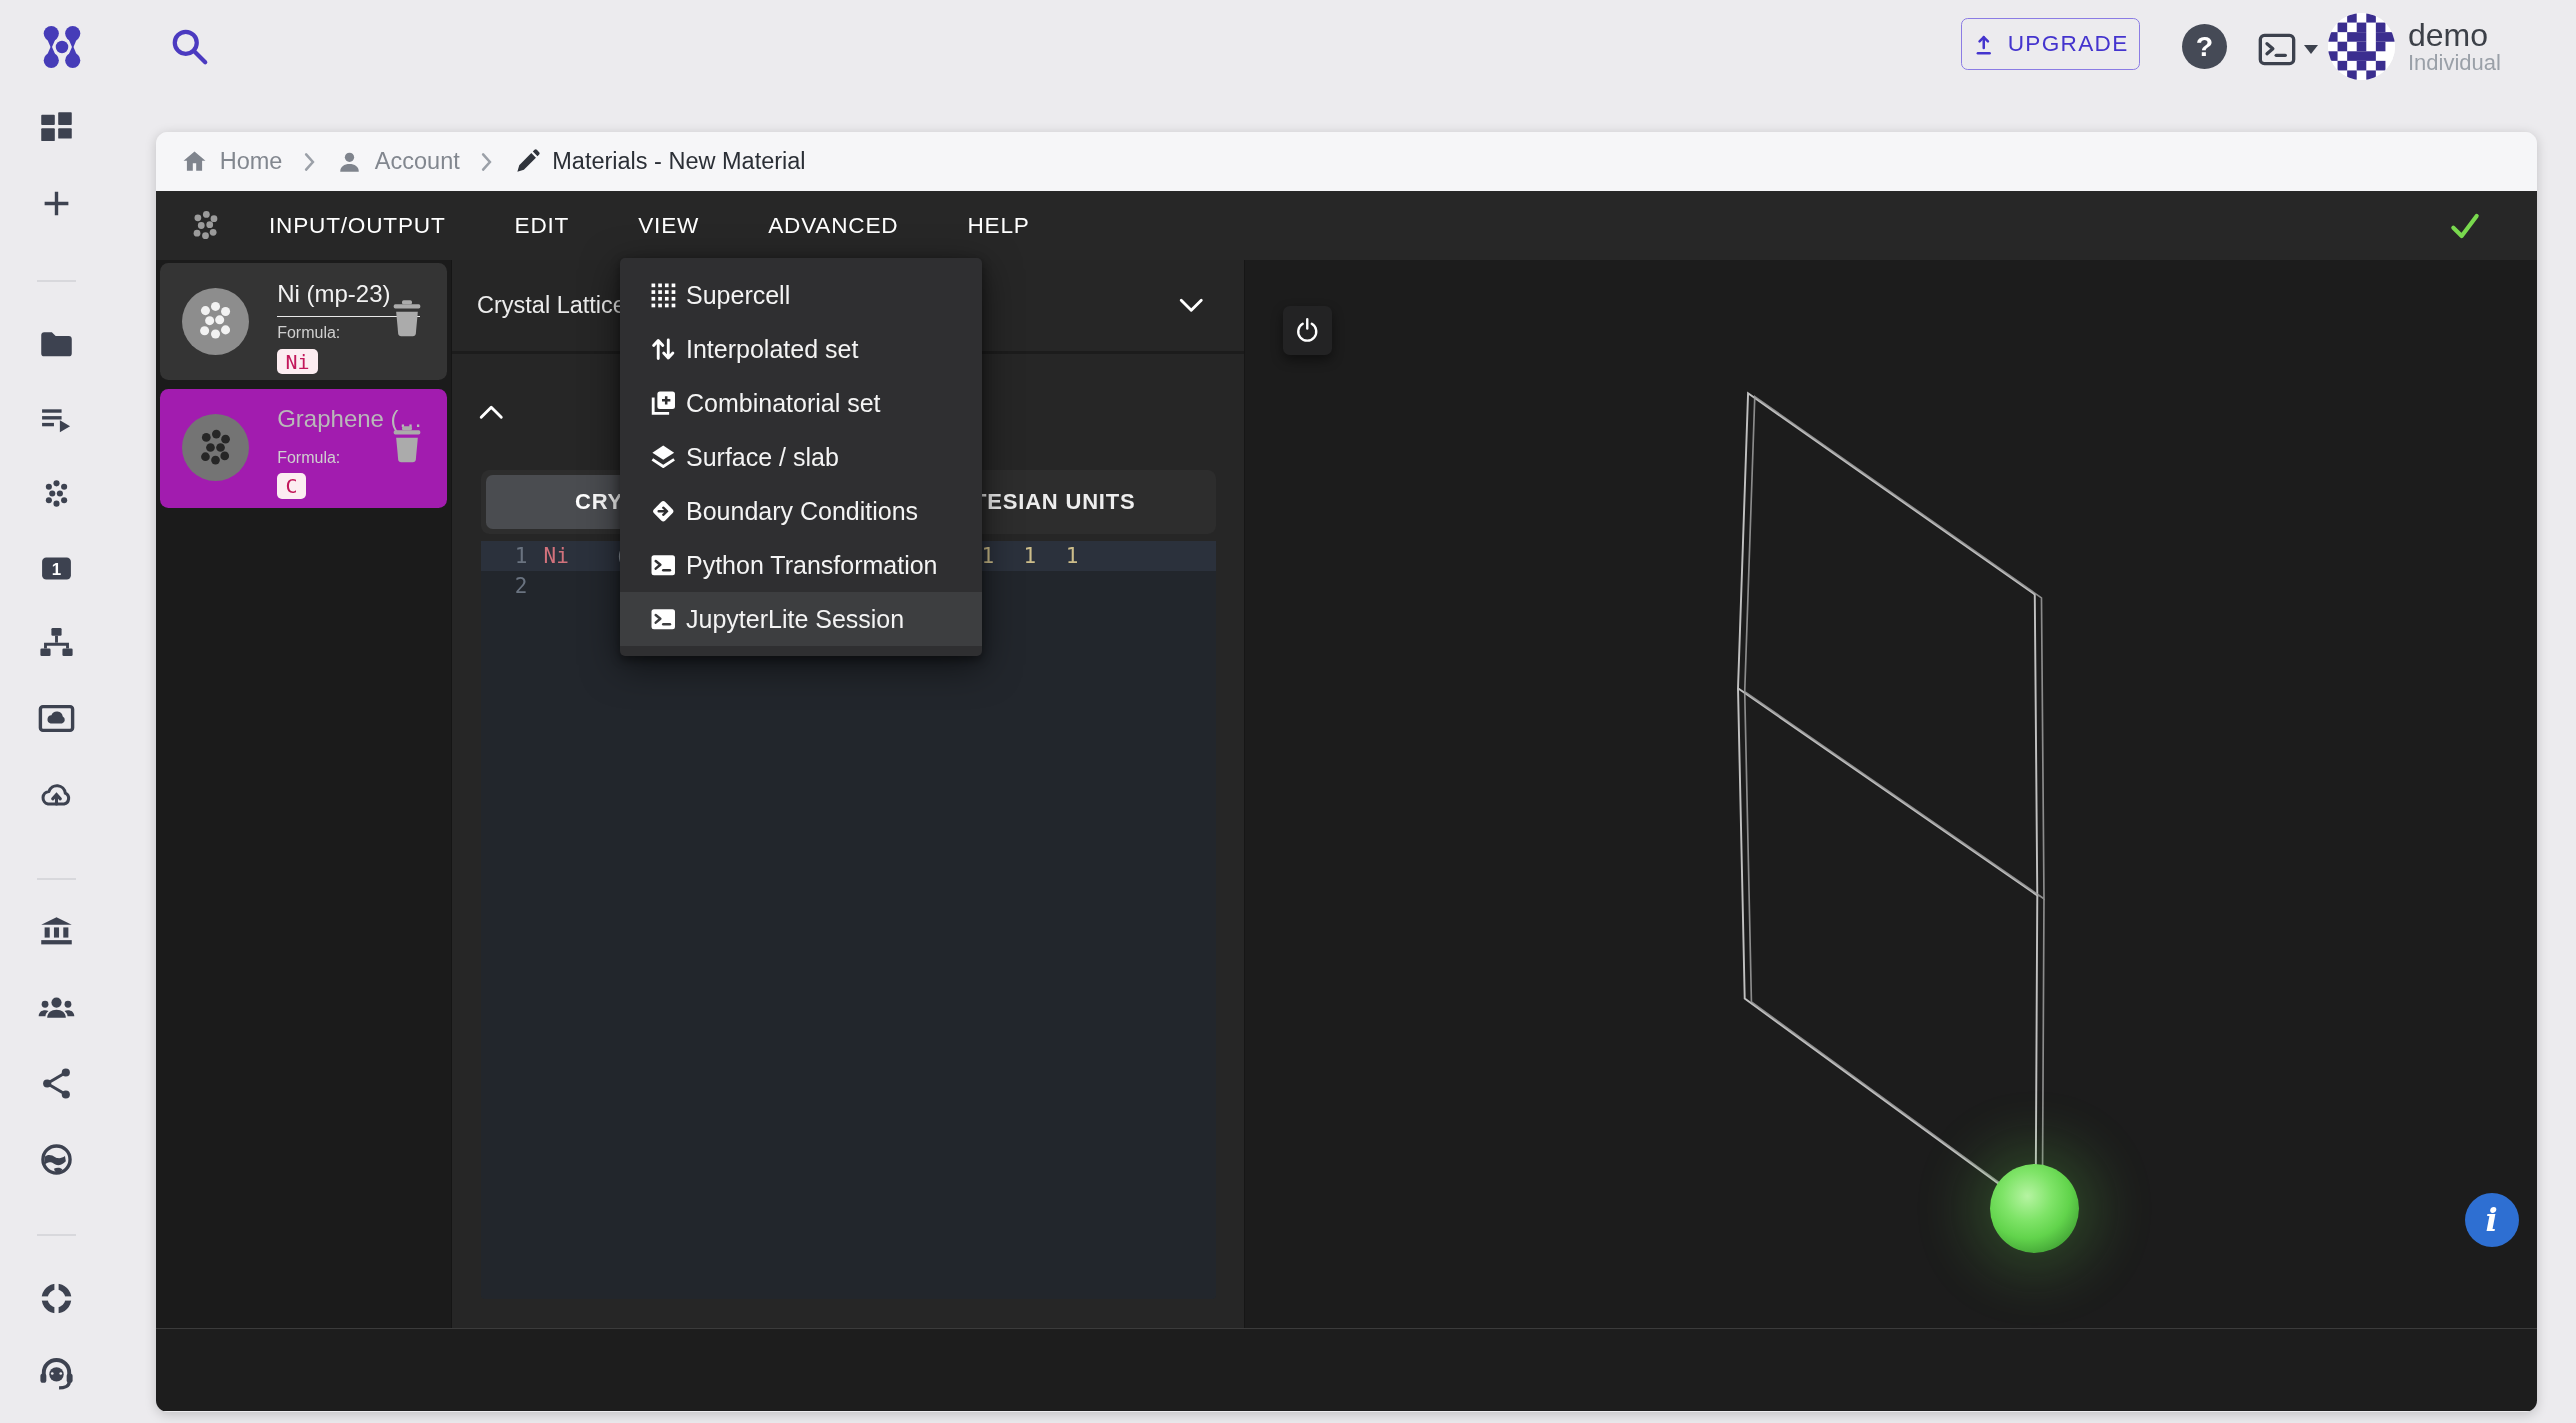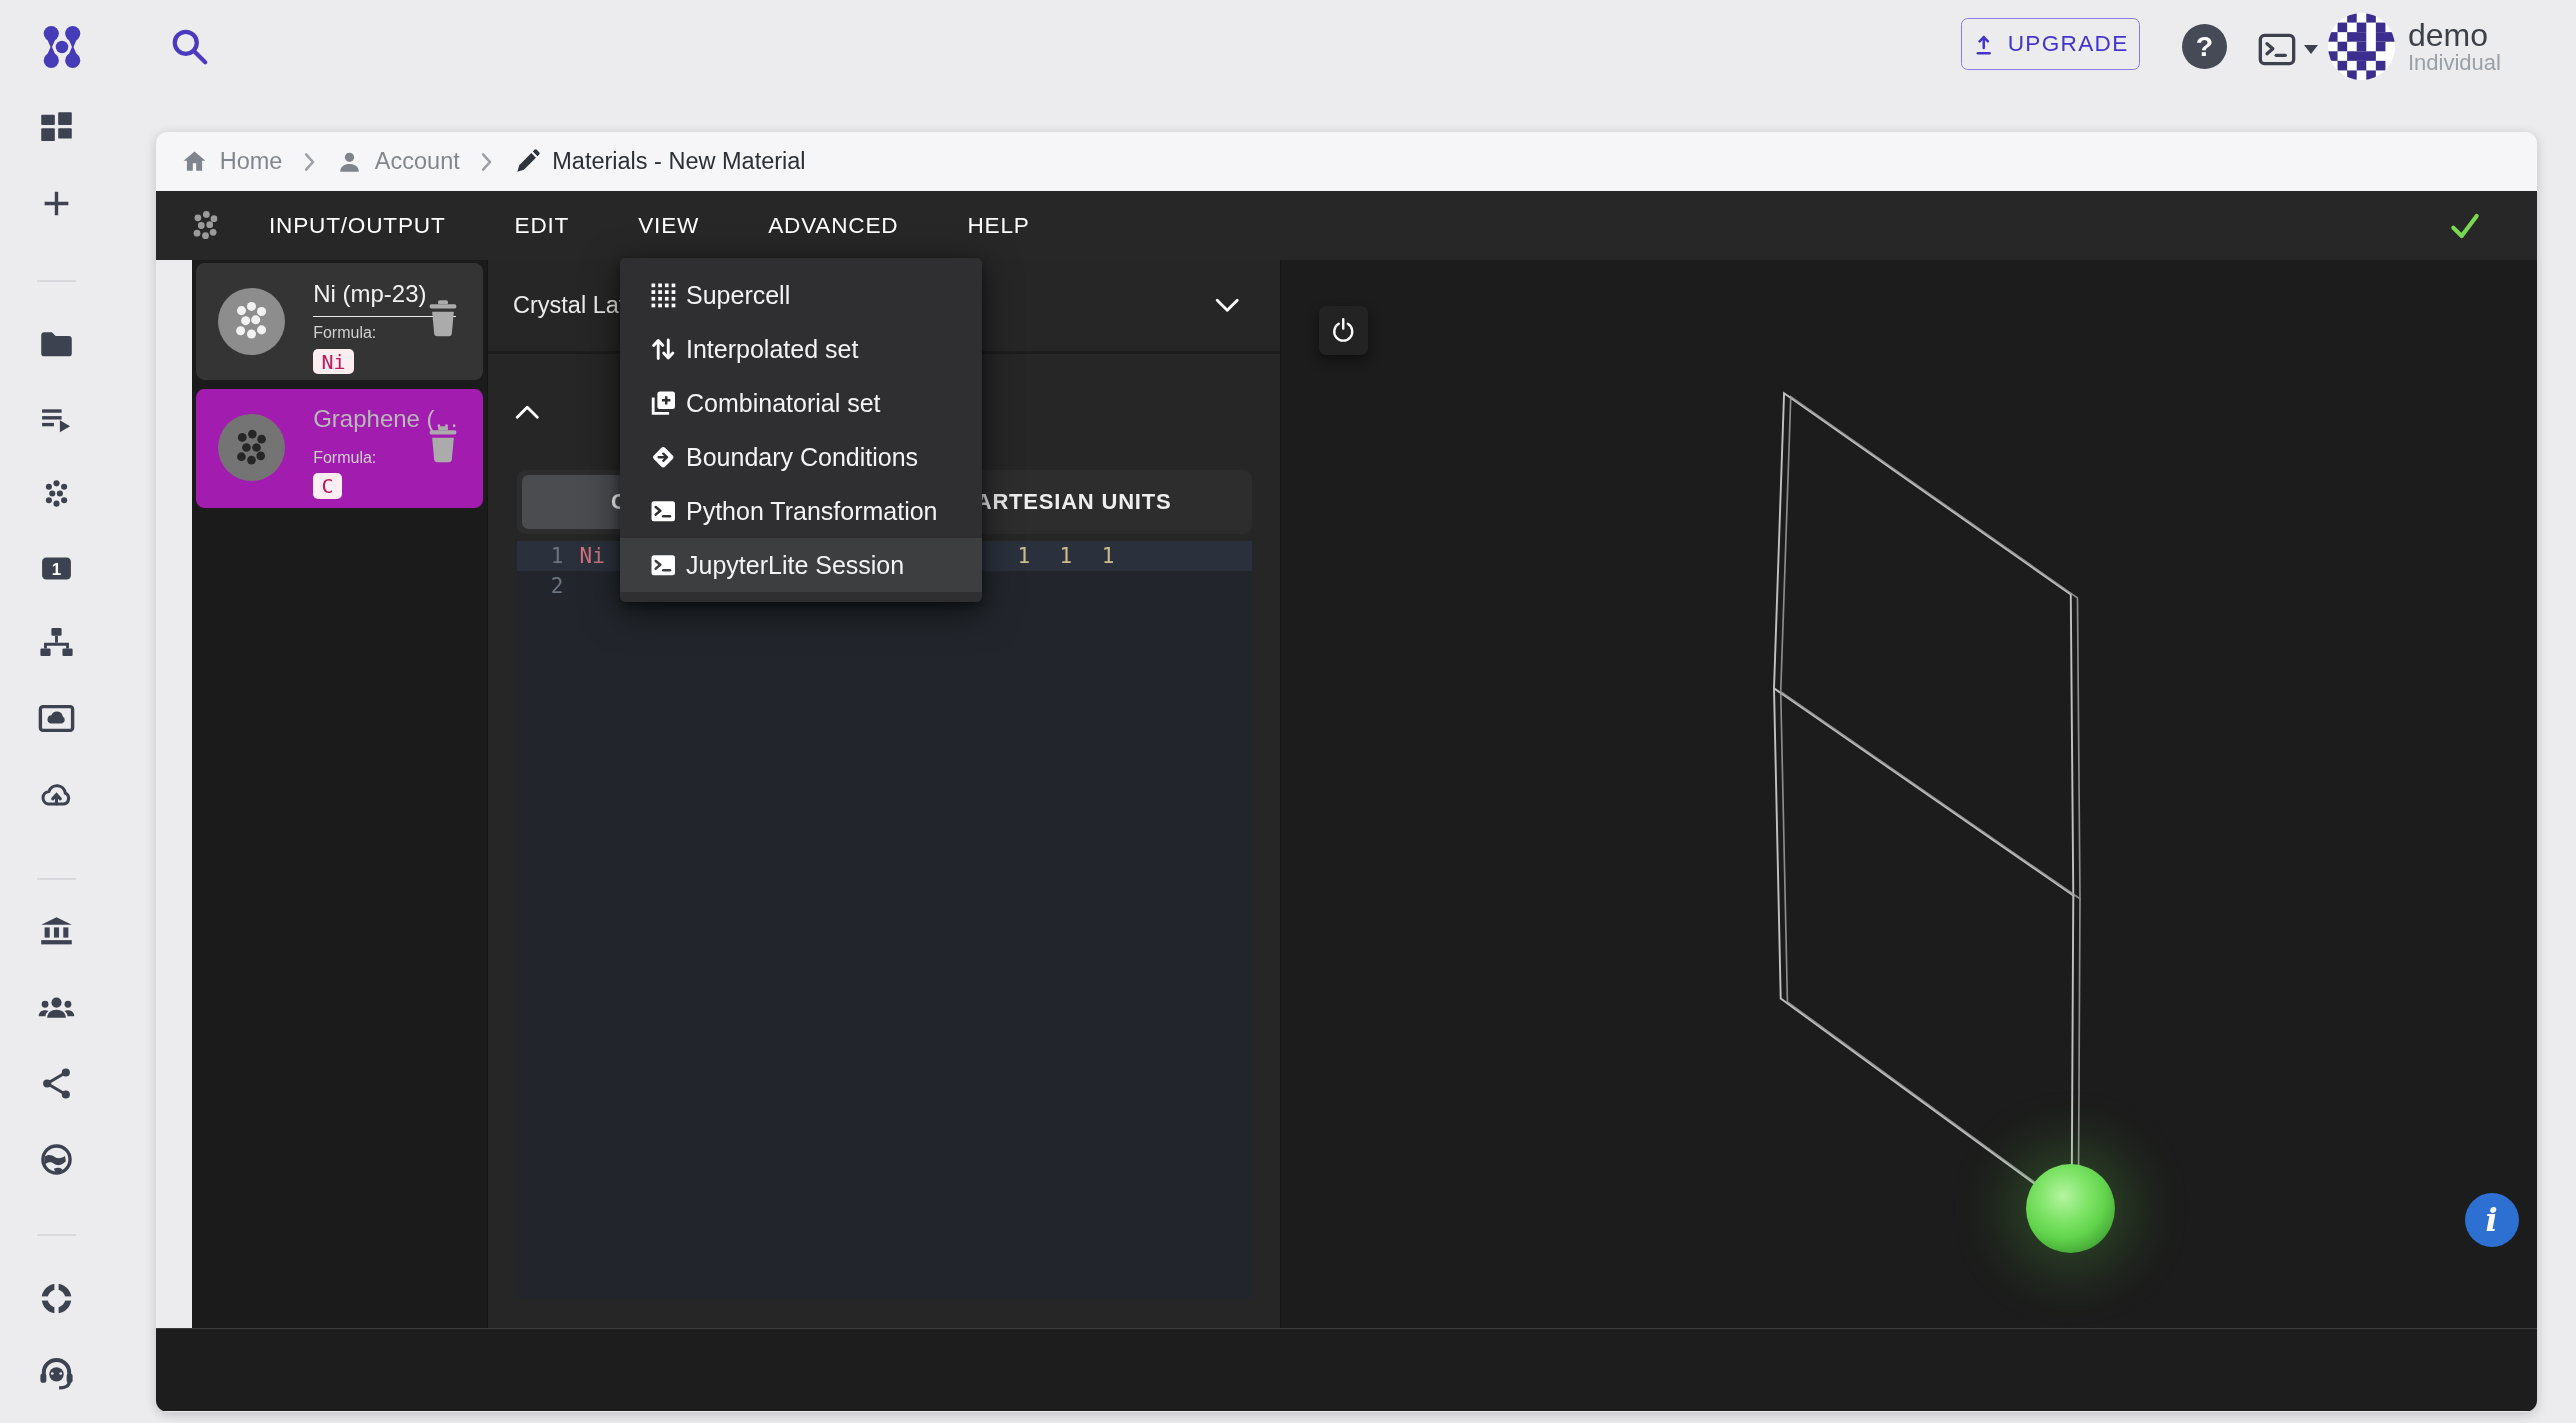--- a/index.html
+++ b/index.html
@@ -29,21 +29,21 @@
   .crumb-sep { display:flex; align-items:center; }
 
   .menubar { height:69px; background:#272727; display:flex; align-items:center; padding:0 55px 0 30px; }
   .mb-atoms { width:39px; height:39px; margin-right:44px; }
   .mb-item { color:#fff; font-size:22.6px; font-weight:500; letter-spacing:0.8px; margin-right:69px; cursor:pointer; }
   .mb-spacer { flex:1; }
 
   .content { display:flex; height:1068px; }
 
   
-  .mat-panel { width:296px; background:#1b1b1b; padding:3.4px 4.2px; border-right:1.7px solid #151515;margin-left:36px; }
+  .mat-panel { width:296px; background:#1b1b1b; padding:3.4px 4.2px; border-right:1.7px solid #151515; }
   .mat-item { position:relative; border-radius:8.4px; height:117px; margin-bottom:8.4px; padding:23.5px 0 0 22px; cursor:pointer; }
   .mat-item.sel { background:#343434; }
   .mat-item.unsel { background:#a21caf; height:119px;text-decoration:underline; }
   .mat-ava { position:absolute; left:22px; top:25px; width:67px; height:67px; }
   .mat-text { position:absolute; left:117px; top:10px; width:143px; }
   .mat-name { font-size:24px; color:#f2f2f2; padding:6.7px 0 8.4px 0; white-space:nowrap; }
   .mat-item.sel .mat-name { border-bottom:1.7px solid #e9e9e9; }
   .mat-item.unsel .mat-name { color:#b9b9b9; }
   .mat-formula-label { font-size:16px; color:#cfcfcf; margin-top:6.7px; }
   .badge { display:inline-block; margin-top:6.7px; font-family:"DejaVu Sans Mono", monospace; font-size:20px; color:#c2185b; background:#fcedf1; border-radius:5px; padding:0.8px 8.4px; }
@@ -457,20 +457,27 @@
   <div class="adv-item">
     <svg class="adv-icon" viewBox="0 0 34 34">
       <path d="M5 10 V29 H24" fill="none" stroke="#ffffff" stroke-width="3.4"></path>
       <rect x="10" y="3" width="21" height="21" rx="3" fill="#ffffff"></rect>
       <path d="M20.5 8.5 v10 M15.5 13.5 h10" stroke="#2f2f31" stroke-width="3"></path>
     </svg>
     <span>Combinatorial set</span>
   </div>
   <div class="adv-item">
     <svg class="adv-icon" viewBox="0 0 34 34">
+      <path d="M17 3 L30 11.5 L17 20 L4 11.5 Z" fill="#ffffff"></path>
+      <path d="M4 19.5 L17 28 L30 19.5" fill="none" stroke="#ffffff" stroke-width="3.4" stroke-linejoin="round"></path>
+    </svg>
+    <span>Surface / slab</span>
+  </div>
+  <div class="adv-item">
+    <svg class="adv-icon" viewBox="0 0 34 34">
       <rect x="7.5" y="7.5" width="19" height="19" rx="3.5" fill="#ffffff" transform="rotate(45 17 17)"></rect>
       <path d="M11.5 17 h8 M17 12.8 l4.6 4.2 -4.6 4.2" fill="none" stroke="#2f2f31" stroke-width="2.8" stroke-linecap="round" stroke-linejoin="round"></path>
     </svg>
     <span>Boundary Conditions</span>
   </div>
   <div class="adv-item">
     <svg class="adv-icon" viewBox="0 0 34 34">
       <rect x="3" y="5" width="28" height="24" rx="3" fill="#ffffff"></rect>
       <path d="M8 12 l5.5 4.5 L8 21" fill="none" stroke="#2f2f31" stroke-width="3" stroke-linecap="round" stroke-linejoin="round"></path>
       <line x1="17" y1="23" x2="25" y2="23" stroke="#2f2f31" stroke-width="3" stroke-linecap="round"></line>

